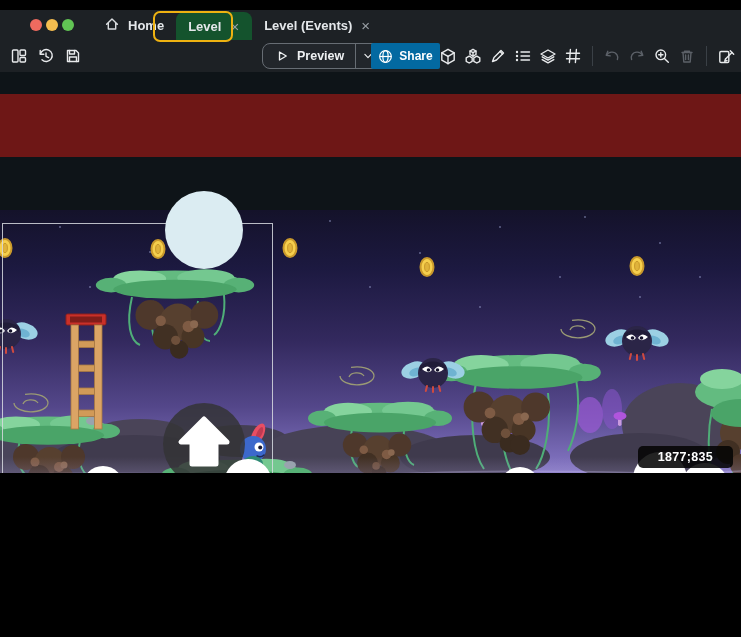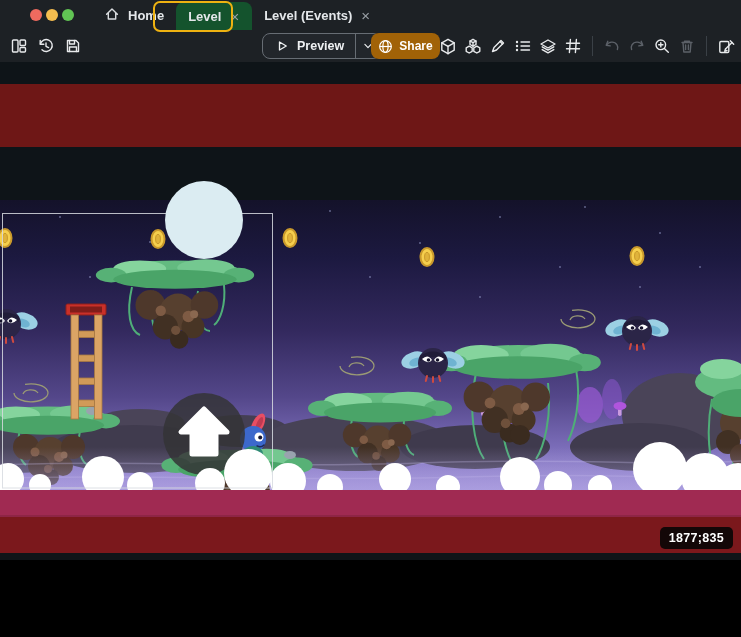--- a/index.html
+++ b/index.html
@@ -1,17 +1,17 @@
 <!DOCTYPE html>
 <html><head>
 <meta charset="utf-8">
 <style>
   html,body{margin:0;padding:0;background:#000;}
-  #app{position:relative;width:741px;height:560px;background:#0e1418;overflow:hidden;
-       font-family:"Liberation Sans",sans-serif;-webkit-font-smoothing:antialiased;}
+  #app{position:relative;width:741px;height:463px;background:#0e1418;overflow:hidden;
+       font-family:"Liberation Sans",sans-serif;margin-top:10px;-webkit-font-smoothing:antialiased;}
   
   #titlebar{position:absolute;left:0;top:0;width:741px;height:30px;background:#1d2125;z-index:10;}
   .tl{position:absolute;top:9px;width:12px;height:12px;border-radius:50%;}
   #tl-close{left:30px;background:#ee6a5f}#tl-min{left:46px;background:#f5bd4f}#tl-max{left:62px;background:#61c454}
   #hamburger{position:absolute;left:192px;top:8px;width:21px;height:14px;display:flex;flex-direction:column;justify-content:space-between;cursor:pointer;}
   #hamburger span{display:block;height:2px;background:#e8eaec;border-radius:1px;}
   #tabs{position:absolute;left:92px;top:0;height:30px;display:flex;align-items:stretch;}
   .tab{display:flex;align-items:center;gap:8px;padding:0 12px;color:#e4e7ea;font-size:13px;font-weight:600;white-space:nowrap;cursor:pointer;}
   .tab .close{color:#9aa0a6;font-size:15px;font-weight:400;line-height:1;cursor:pointer;padding:0 1px;}
   .tab.active{background:#14532d;border-radius:8px 8px 0 0;margin-top:2px;height:28px;font-weight:700;}
@@ -20,31 +20,31 @@
   .tbtn{background:none;border:none;padding:2px;margin:0;width:22px;height:24px;display:flex;align-items:center;justify-content:center;cursor:pointer;}
   .tbtn svg{display:block}
   .tbtn svg *{stroke:#e8eaec;fill:none;stroke-width:1.4;stroke-linecap:round;stroke-linejoin:round;}
   .tbtn svg .fl{fill:#e8eaec;stroke:none;}
   .tbtn.dim svg *{stroke:#5c6168;}
   #tb-left{position:absolute;left:8px;top:4px;display:flex;gap:5px;}
   #preview-btn{position:absolute;left:262px;top:3px;height:26px;display:flex;align-items:stretch;border:1.4px solid #676d74;border-radius:8px;box-sizing:border-box;background:#22262b;color:#eef0f2;cursor:pointer;}
   #preview-main{display:flex;align-items:center;gap:7px;padding:0 11px;font-size:12.5px;font-weight:700;justify-content:space-between;}
   #preview-drop{display:flex;align-items:center;justify-content:center;width:24px;border-left:1px solid #676d74;}
   #preview-btn svg *{stroke:#eef0f2;fill:none;stroke-width:1.5;stroke-linecap:round;stroke-linejoin:round;}
-  #share-btn{position:absolute;left:371px;top:3px;height:26px;width:69px;background:#a16207;border:none;border-radius:8px;display:flex;align-items:center;justify-content:center;gap:6px;color:#fff;font-size:12px;font-weight:700;cursor:pointer;}
+  #share-btn{position:absolute;left:371px;top:3px;height:26px;width:69px;background:#0369a1;border:none;border-radius:2px;display:flex;align-items:center;justify-content:center;gap:6px;color:#fff;font-size:12px;font-weight:700;cursor:pointer;}
   #share-btn svg *{stroke:#fff;fill:none;stroke-width:1.3;}
   #tb-right{position:absolute;right:4px;top:4px;display:flex;align-items:center;gap:3px;}
   .tsep{width:1px;height:20px;background:#3a4046;margin:0 5px;}
   
   .strip{position:absolute;left:0;width:741px;}
   #bar-red-top{top:84px;height:63px;background:#6e1716;}
   #strip-pink{top:489px;height:26px;background:#a02a52;}
   #strip-red{top:515px;height:38px;background:#7b181c;border-top:2px solid #8e2546;box-sizing:border-box;}
   #scene{position:absolute;left:0;top:147px;}
-  #coords-badge{position:absolute;right:8px;bottom:11px;background:rgba(5,5,5,.88);color:#fff;font-size:12.5px;font-weight:700;padding:4px 9px;border-radius:5px;letter-spacing:.3px;}
+  #coords-badge{position:absolute;right:8px;bottom:5px;background:rgba(5,5,5,.88);color:#fff;font-size:12.5px;font-weight:700;padding:4px 20px;border-radius:5px;letter-spacing:.3px;}
 </style>
 </head>
 <body>
 
 <div id="app">
 
   <div id="titlebar">
     <div class="tl" id="tl-close"></div>
     <div class="tl" id="tl-min"></div>
     <div class="tl" id="tl-max"></div>

